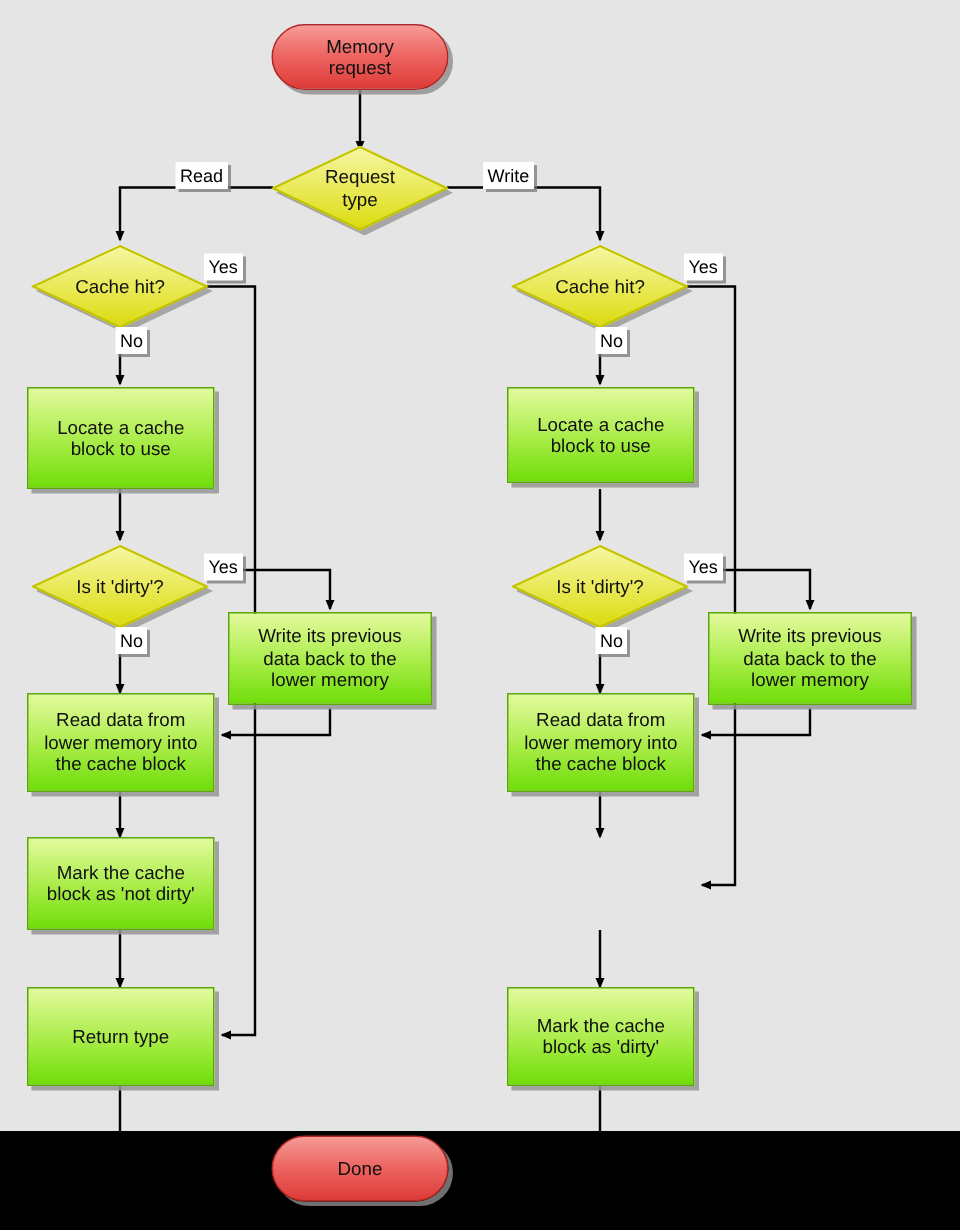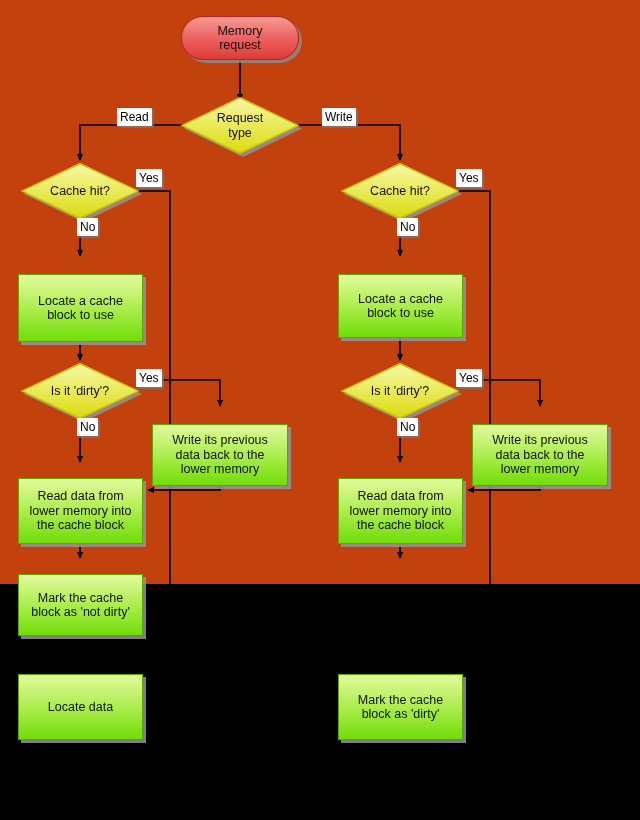--- a/index.html
+++ b/index.html
@@ -11,22 +11,22 @@
   body {
     width: 640px;
     height: 820px;
     overflow: hidden;
     font-family: "Liberation Sans", sans-serif;
     color: #000000;
   }
   #canvas {
     position: relative;
     width: 640px;
-    height: 584px;
-    background: #c2410c;
+    height: 754px;
+    background: #e5e5e5;
   }
 
   
   .node-label {
     position: relative;
     z-index: 2;
     font-size: 12.5px;
     line-height: 14.5px;
     color: #101010;
     text-align: center;
@@ -39,21 +39,20 @@
     position: absolute;
     box-sizing: border-box;
     display: flex;
     align-items: center;
     justify-content: center;
     padding: 2px 4px;
     border: 1px solid #5aa800;
     background: linear-gradient(to bottom, #e2fa9e 0%, #d6f78a 12%, #a7ec46 55%, #79e014 92%, #70dd0a 100%);
     box-shadow: 3px 3px 0 rgba(150,150,150,0.85);
     z-index: 3;
-    margin-top: 16px;
   }
 
   
   .terminal {
     position: absolute;
     box-sizing: border-box;
     display: flex;
     align-items: center;
     justify-content: center;
     border: 1px solid #b02525;
@@ -216,21 +215,21 @@
 lower memory into
 the cache block</span>
   </div>
 
   <div class="process" style="left:18px; top:558px; width:125px; height:62px;">
     <span class="node-label">Mark the cache
 block as 'not dirty'</span>
   </div>
 
   <div class="process" style="left:18px; top:658px; width:125px; height:66px;">
-    <span class="node-label">Locate data</span>
+    <span class="node-label">Return type</span>
   </div>
 
   <div class="decision" style="left:341px; top:163px; width:118px; height:56px;">
     <div class="dia-shadow"></div>
     <div class="dia-shape"></div>
     <svg class="dia-edge" viewBox="0 0 118 56" preserveAspectRatio="none">
       <polygon points="59,1 117,28 59,55 1,28" fill="none" stroke="#c2c200" stroke-width="1.3"></polygon>
     </svg>
     <span class="node-label">Cache hit?</span>
   </div>
@@ -264,14 +263,17 @@
 lower memory into
 the cache block</span>
   </div>
 
 
   <div class="process" style="left:338px; top:658px; width:125px; height:66px;">
     <span class="node-label">Mark the cache
 block as 'dirty'</span>
   </div>
 
+  <div class="terminal" style="left:181px; top:757px; width:118px; height:44px;">
+    <span class="node-label">Done</span>
+  </div>
 
 </div>
 
 </body></html>

